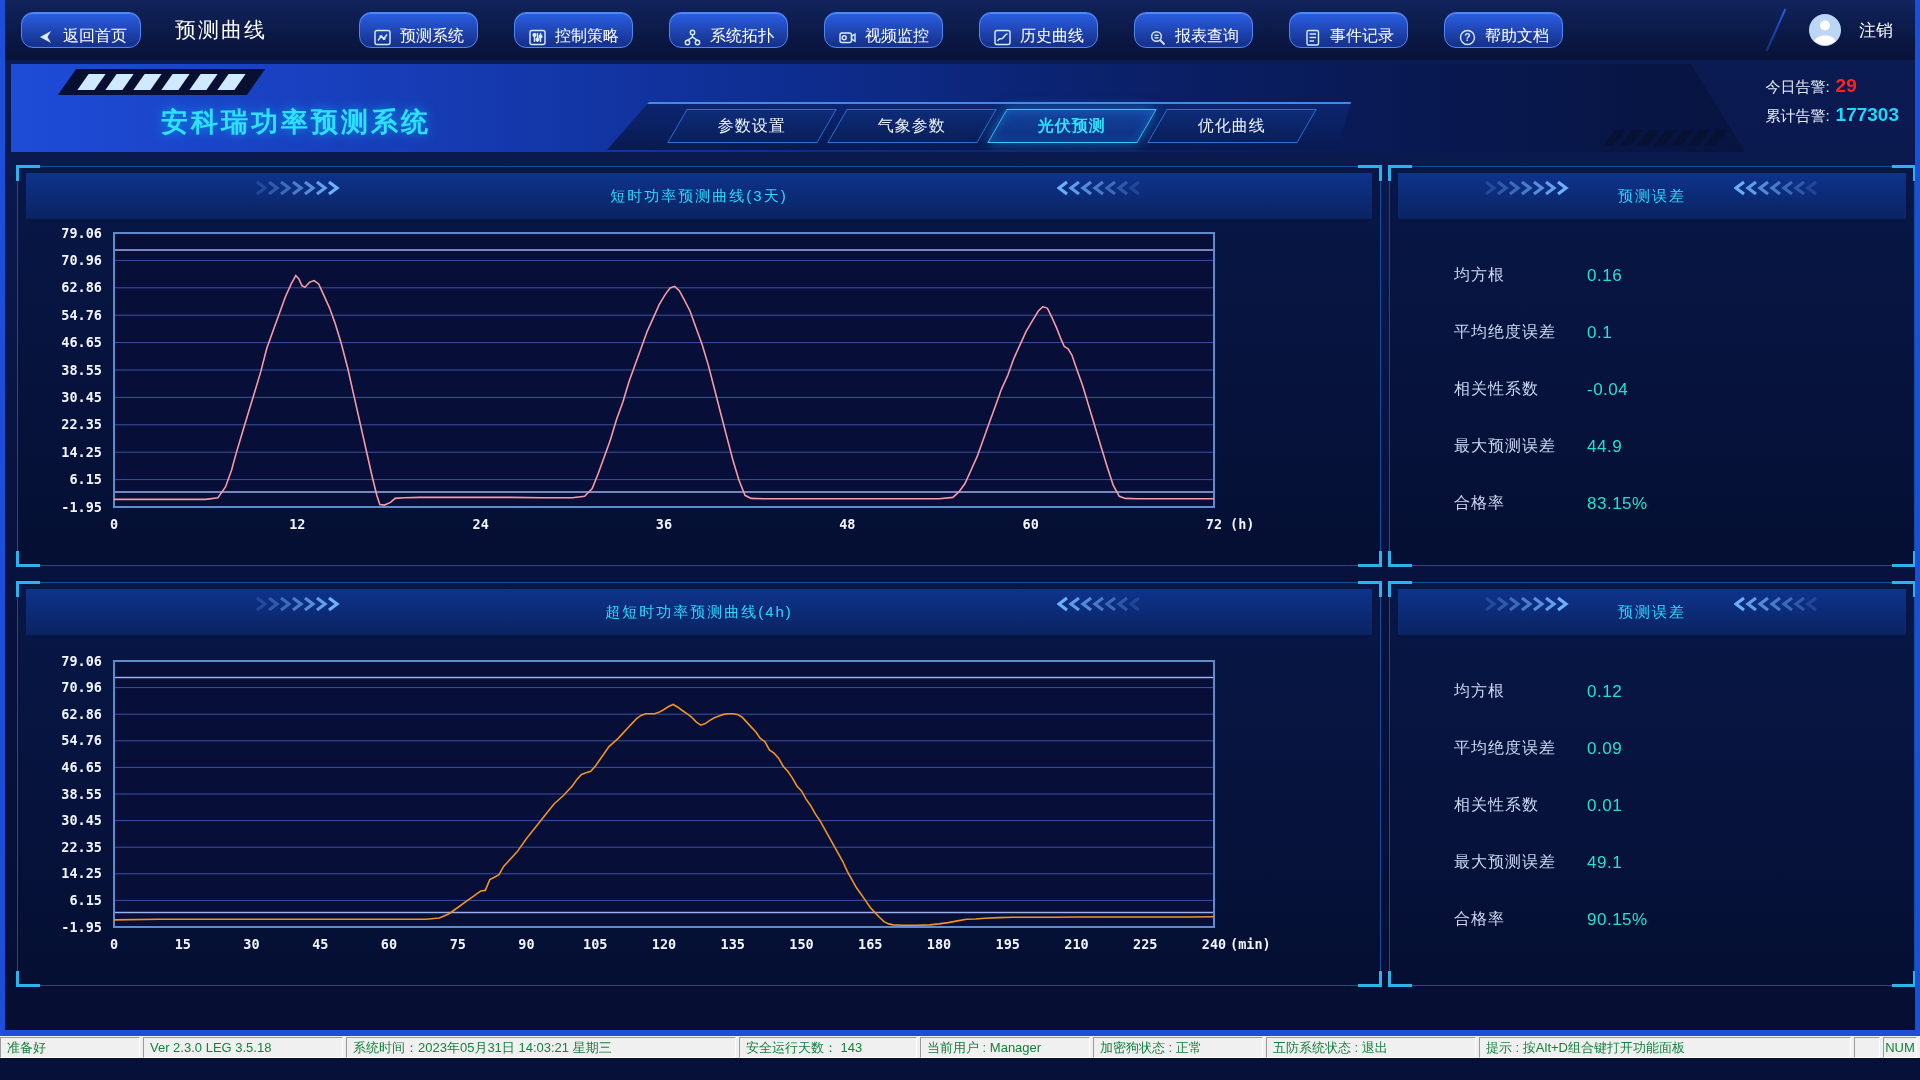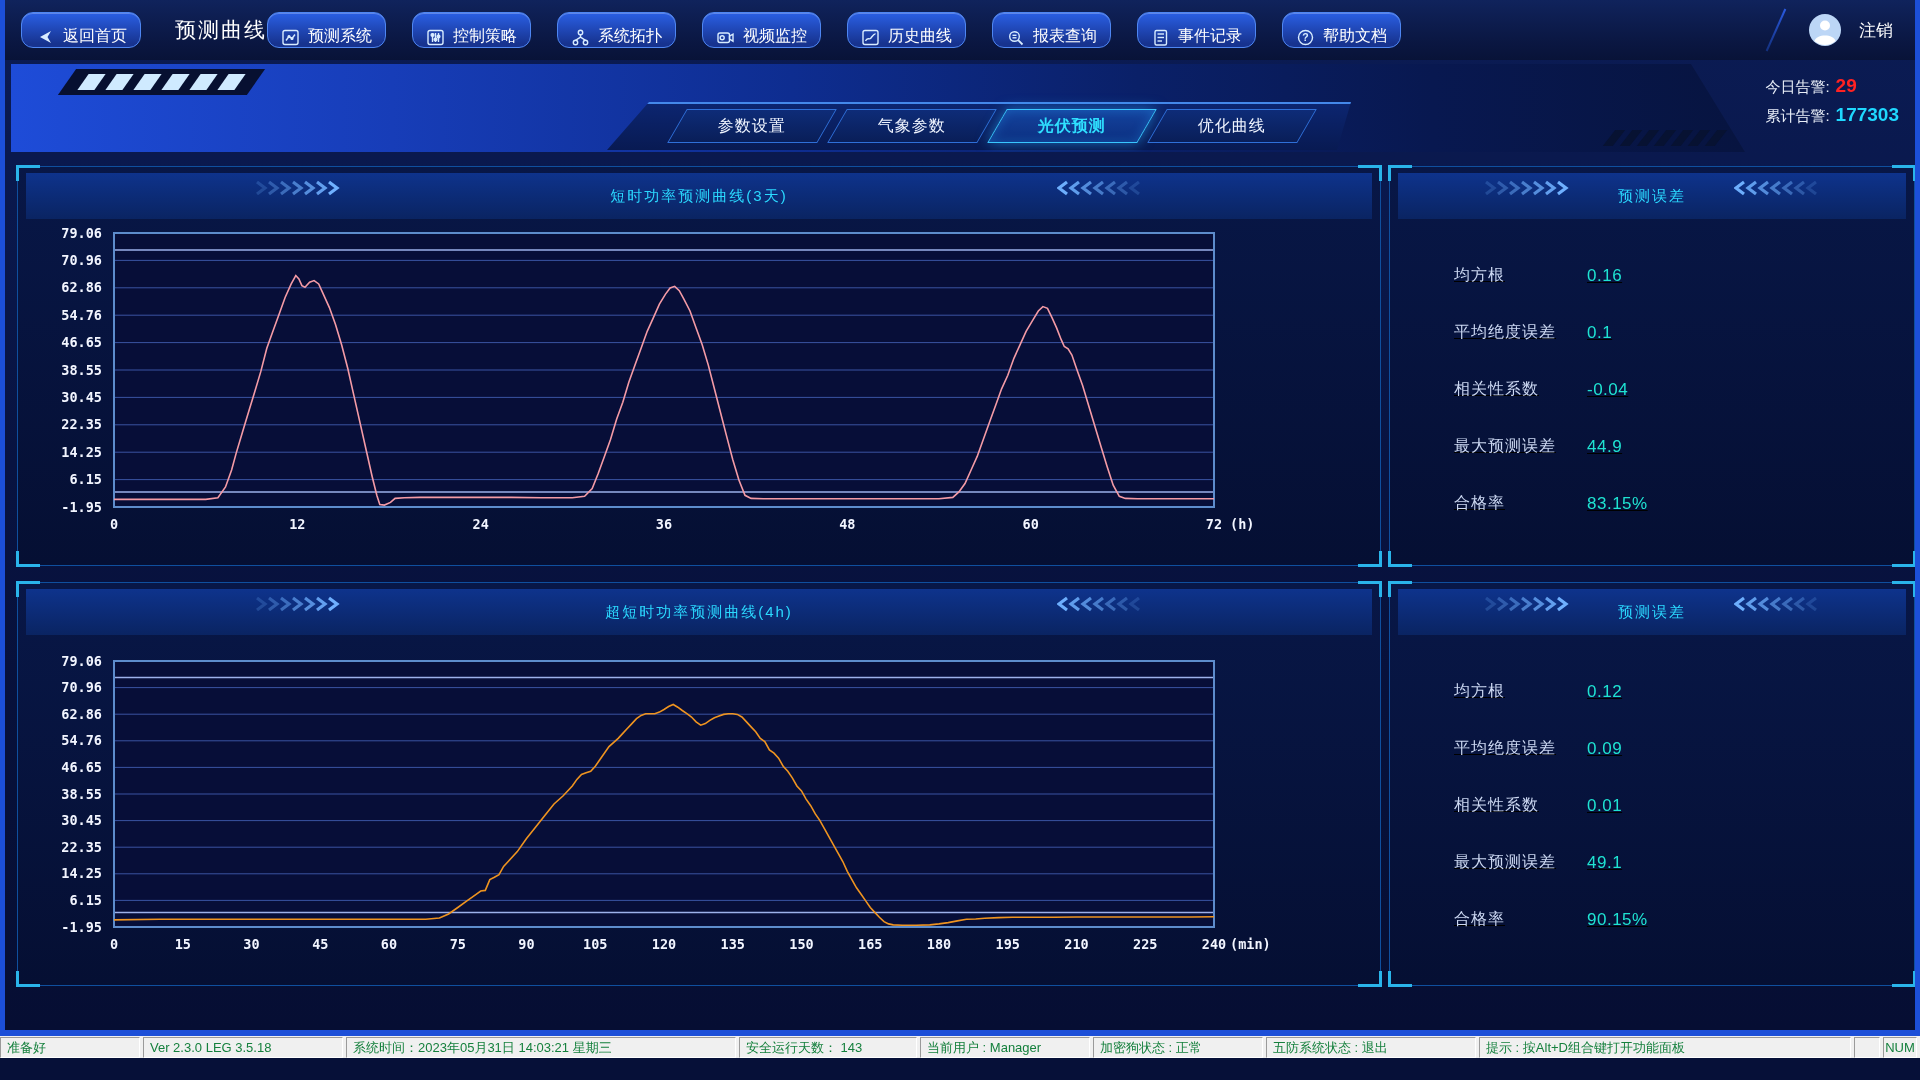--- a/index.html
+++ b/index.html
@@ -19,21 +19,21 @@
   .g-rest::before{content:'';position:absolute;left:2px;top:-3px;width:8px;height:7px;border:1px solid #33485c;border-bottom:none;border-left:none;}
   .wb.close{background:linear-gradient(180deg,#f0806e,#d6402c);border-color:#a03224;color:#fff;font-weight:bold;font-size:13px;line-height:1;}
 
   
   .app{position:relative;height:1036px;background:linear-gradient(180deg,#0b1c55 0%,#081341 45%,#060e33 100%);border-left:5px solid #1c4fd8;border-right:5px solid #1c4fd8;border-bottom:6px solid #1c4fd8;overflow:hidden;}
 
   
   .navbar{height:60px;display:flex;align-items:center;padding:0 16px;background:linear-gradient(180deg,#10235c,#0a1640 75%,#081338);}
   .btn-blue{background:linear-gradient(180deg,#2a5fe4,#17338f 90%);border:1px solid #4e86f2;border-radius:12px;color:#fff;display:flex;align-items:flex-end;gap:8px;padding:0 13px;height:36px;font-size:16px;cursor:pointer;box-shadow:inset 0 1px 0 rgba(255,255,255,.25);white-space:nowrap;font-family:inherit;}
   .page-title{color:#fff;font-size:21px;margin-left:34px;letter-spacing:2px;}
-  .nav-items{display:flex;gap:26px;}
+  .nav-items{display:flex;gap:36px;margin-left:92px;}
   .ico{display:flex;align-items:center;}
   .logout-area{margin-left:auto;display:flex;align-items:center;gap:10px;}
   .diag{width:2px;height:46px;background:linear-gradient(#2a5ae0,#13307e);transform:rotate(24deg);margin-right:20px;}
   .logout-btn{background:none;border:none;color:#fff;font-size:17px;cursor:pointer;font-family:inherit;}
 
   
   .band{position:absolute;left:6px;top:64px;width:1734px;height:88px;clip-path:polygon(0 0,1680px 0,1734px 100%,0 100%);background:linear-gradient(90deg,#1e4cd8 0%,#173db8 22%,#0e2d90 45%,#0a2068 65%,#081850 82%,#071440 100%);}
   .band-slashes{position:absolute;left:56px;top:5px;height:26px;padding:5px 16px;background:#071031;transform:skewX(-35deg);display:flex;gap:11px;}
   .band-slashes i{display:block;width:17px;height:16px;background:#cfeaff;}
   .sys-title{position:absolute;left:150px;top:40px;font-size:27px;font-weight:bold;color:#2fe0ff;letter-spacing:3px;text-shadow:0 0 12px rgba(0,180,255,.75);}
@@ -60,21 +60,21 @@
   .c-tr{top:-2px;right:-2px;border-left:none;border-bottom:none;}
   .c-bl{bottom:-2px;left:-2px;border-right:none;border-top:none;}
   .c-br{bottom:-2px;right:-2px;border-left:none;border-top:none;}
   .panel-h{position:absolute;left:8px;right:8px;top:6px;height:46px;background:linear-gradient(180deg,#0e338c,#0a2462);display:flex;align-items:center;justify-content:center;color:#2bd9ff;font-size:15px;letter-spacing:2px;}
   .chev{position:absolute;top:7px;height:16px;}
   .chev-l{left:17%;}
   .chev-r{right:17%;}
   .chart{position:absolute;}
   #chart-0{left:6px;top:52px;width:1248px;height:324px;}
   #chart-1{left:6px;top:64px;width:1248px;height:316px;}
-  .err-body{position:absolute;top:36px;left:0;right:0;bottom:0;padding:44px 0 0 64px;text-decoration:underline;}
+  .err-body{position:absolute;top:36px;left:0;right:0;bottom:0;padding:44px 0 0 64px;}
   .err-row{height:57px;display:flex;align-items:center;}
   .err-label{width:133px;color:#ccd8f2;font-size:16px;letter-spacing:1px;}
   .err-value{color:#1fe3d2;font-size:17px;letter-spacing:.5px;}
 
   
   .statusbar{height:22px;background:#f0f0f0;display:flex;align-items:stretch;font-size:13px;color:#15803d;padding-top:1px;}
   .sb-seg{border:1px solid;border-color:#9a9a9a #ffffff #ffffff #9a9a9a;padding:0 6px;white-space:nowrap;overflow:hidden;margin-right:3px;display:flex;align-items:center;}
   .sb-fill{flex:1;}
 </style>
 </head>
@@ -200,20 +200,21 @@
 
     <div class="band">
       <div class="band-slashes">
           <i></i>
           <i></i>
           <i></i>
           <i></i>
           <i></i>
           <i></i>
         </div>
+      <div class="sys-title">安科瑞功率预测系统</div>
       <div class="tab-strip-bg"></div>
       <div class="tabs">
         <div class="tab">
             <span>参数设置</span>
           </div>
         <div class="tab">
             <span>气象参数</span>
           </div>
         <div class="tab active">
             <span>光伏预测</span>

